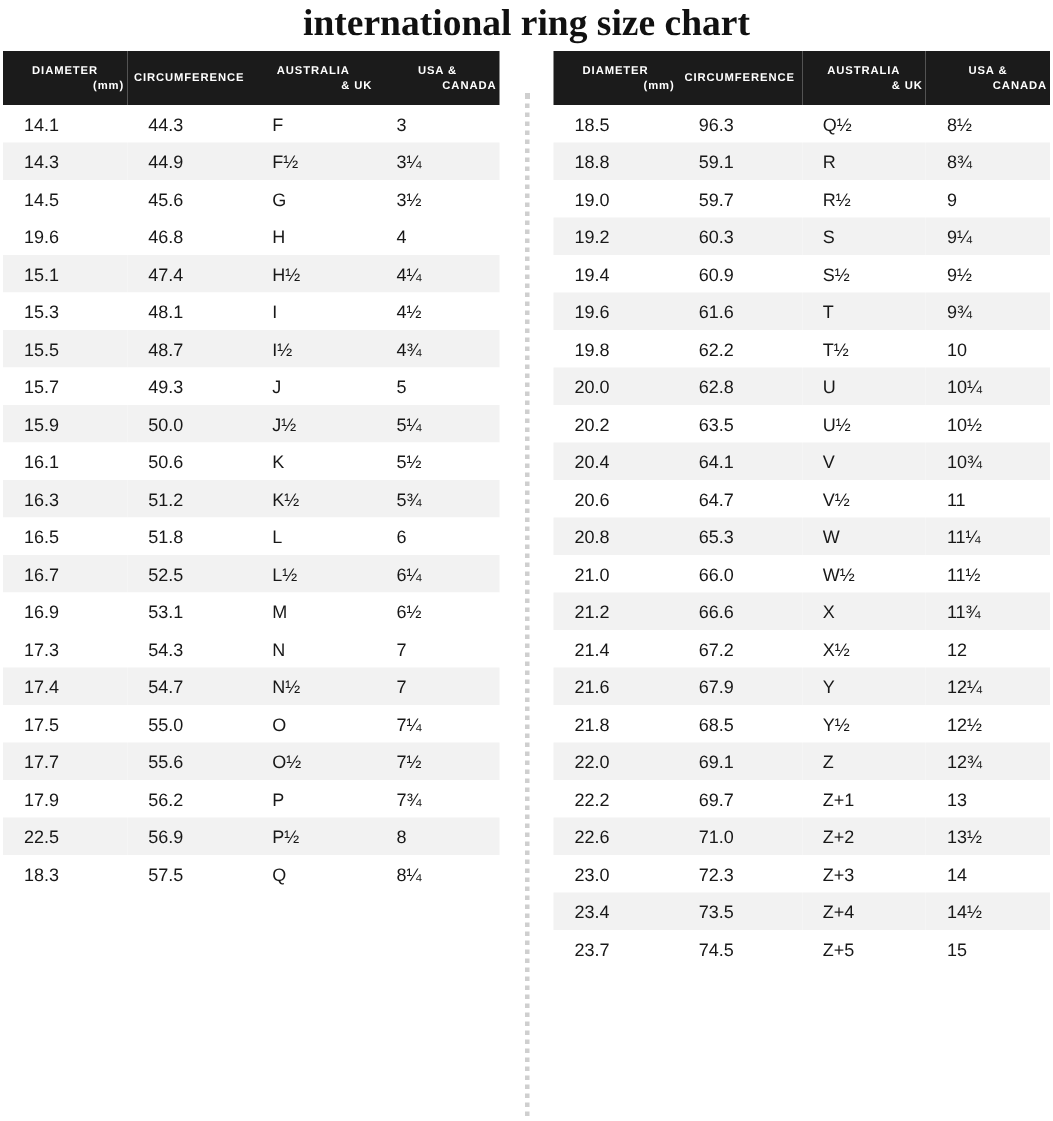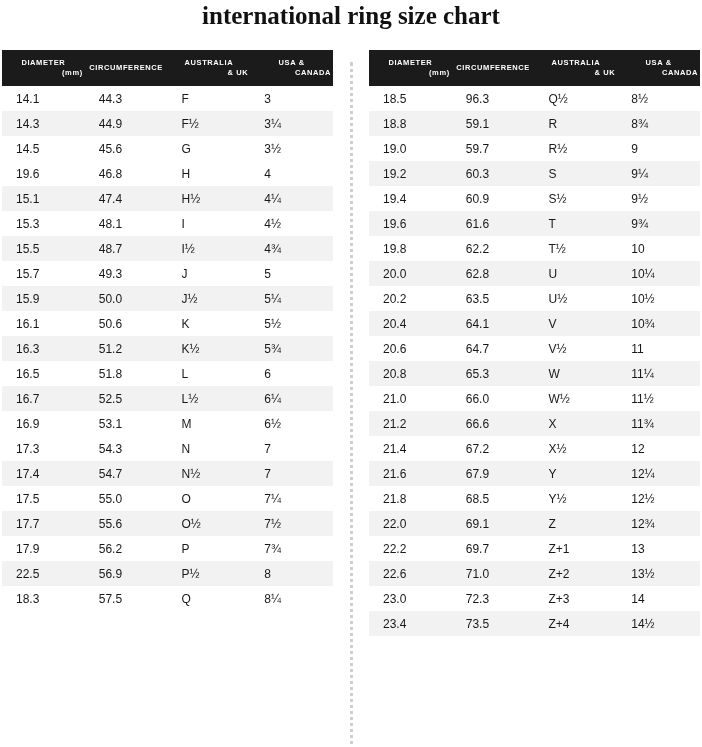--- a/index.html
+++ b/index.html
@@ -33,21 +33,20 @@
   #tables {
     display: flex;
     flex-direction: row;
     align-items: flex-start;
     justify-content: space-between;
     padding: 0 2px;
     box-sizing: border-box;
   }
   .table-wrap {
     width: 331px;
-    margin-top: 16px;
   }
   table.ring {
     border-collapse: collapse;
     width: 100%;
     table-layout: fixed;
   }
   table.ring thead th {
     background: #1b1b1b;
     color: #ffffff;
     font-size: 7.5px;
@@ -410,18 +409,24 @@
               <td class="c-cir">72.3</td>
               <td class="c-auk">Z+3</td>
               <td class="c-usa">14</td>
             </tr>
             <tr class="even">
               <td class="c-dia">23.4</td>
               <td class="c-cir">73.5</td>
               <td class="c-auk">Z+4</td>
               <td class="c-usa">14½</td>
             </tr>
+            <tr class="odd">
+              <td class="c-dia">23.7</td>
+              <td class="c-cir">74.5</td>
+              <td class="c-auk">Z+5</td>
+              <td class="c-usa">15</td>
+            </tr>
           </tbody>
       </table>
     </div>
 
   </div>
 </div>
 
 </body></html>

